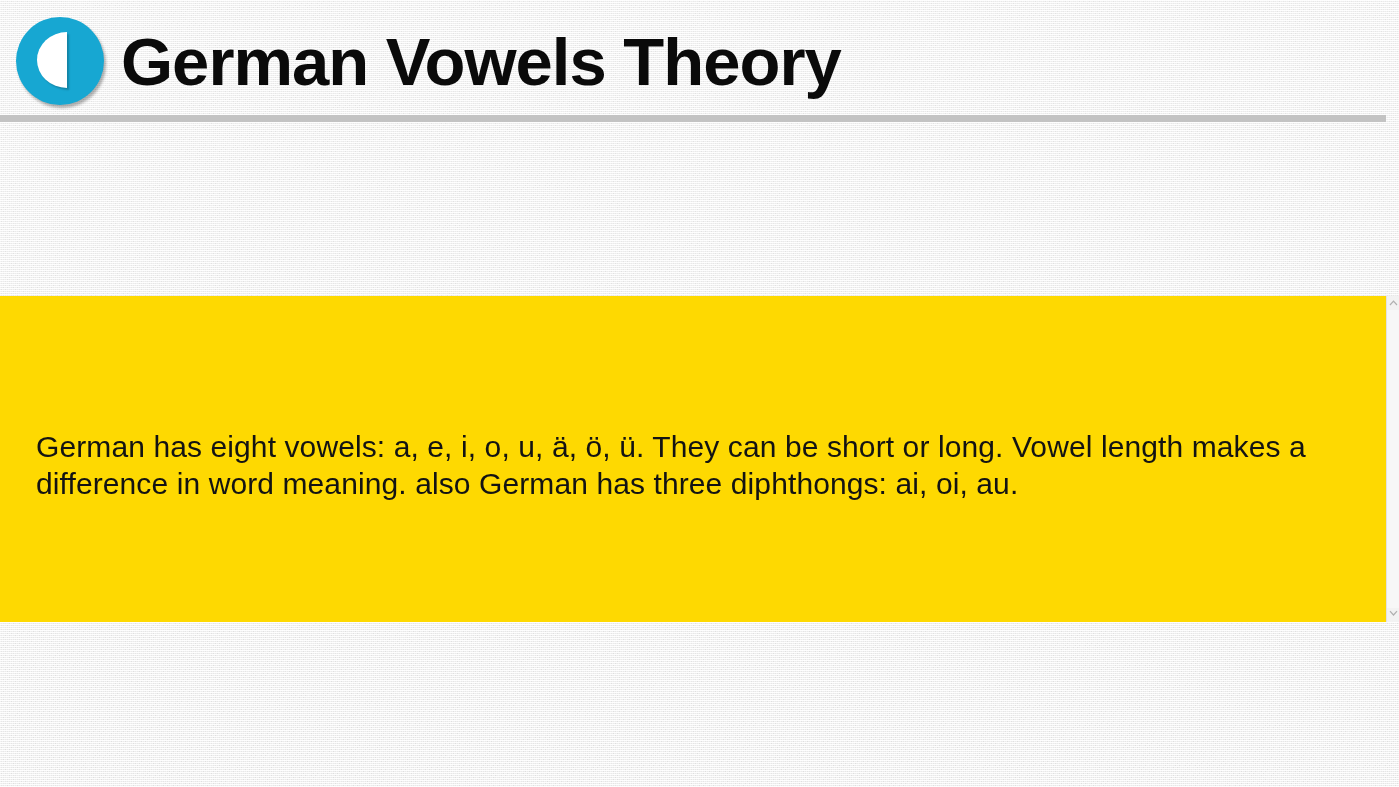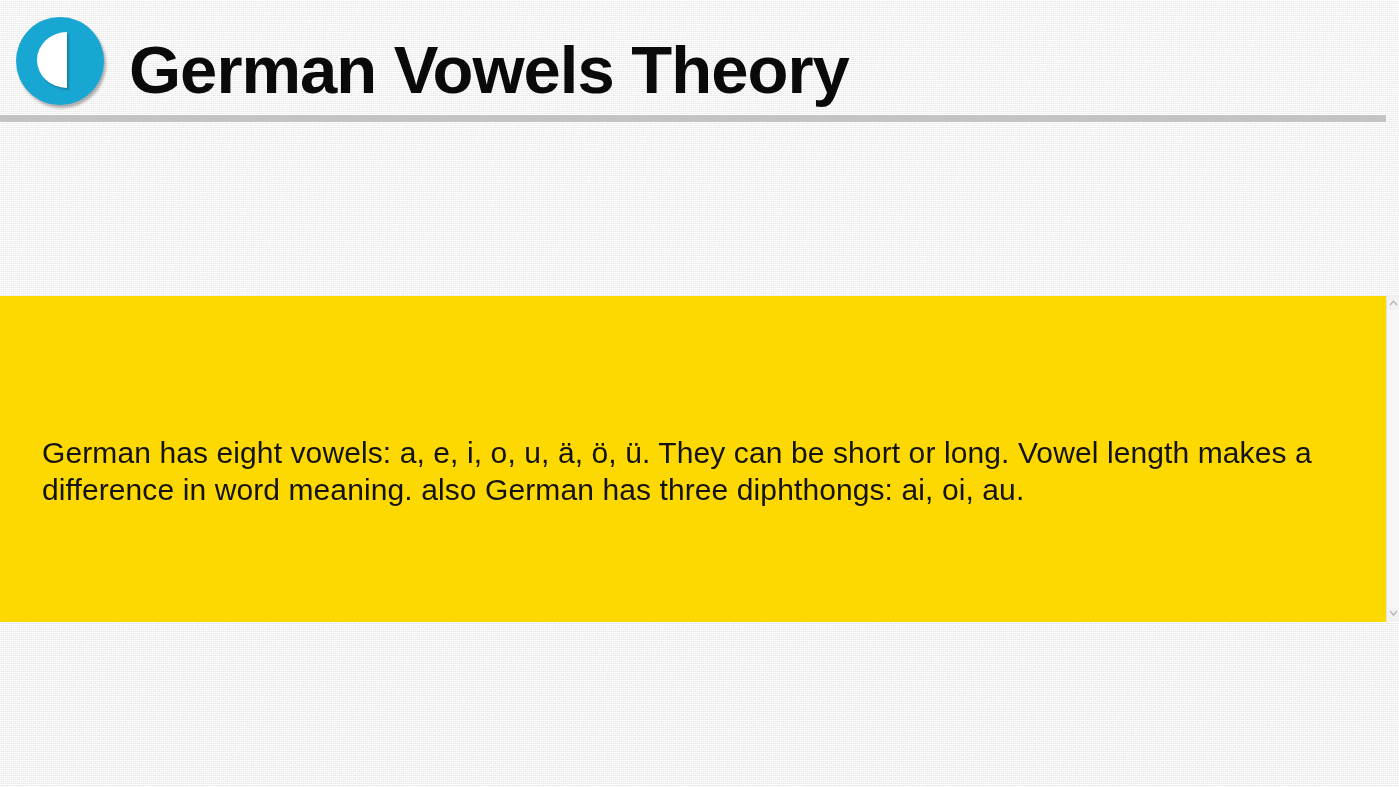--- a/index.html
+++ b/index.html
@@ -79,21 +79,21 @@
     border-bottom-left-radius: 30px 28px;
     border-top-right-radius: 0;
     border-bottom-right-radius: 0;
     box-shadow: 2px 2px 2px rgba(0,0,0,.22);
   }
 
   .slide-title {
     position: absolute;
     left: 117px;
     top: 6px;
-    margin: 12px;
+    margin: 4px;
     font-size: 67px;
     font-weight: 700;
     letter-spacing: -1px;
     line-height: 104px;
     color: #0a0a0a;
     white-space: nowrap;
   }
 
   .header-rule {
     position: absolute;
@@ -114,21 +114,21 @@
     height: 326px;
     background: #fed901;
     z-index: 2;
   }
 
   .content-body {
     position: absolute;
     left: 26px;
     top: 122px;
     width: 1347px;
-    margin: 16px;
+    margin: 10px;
     font-size: 30px;
     line-height: 37px;
     color: #131313;
     font-weight: 400;
     letter-spacing: 0.1px;
   }
 
   
   .panel-scrollbar {
     position: absolute;

